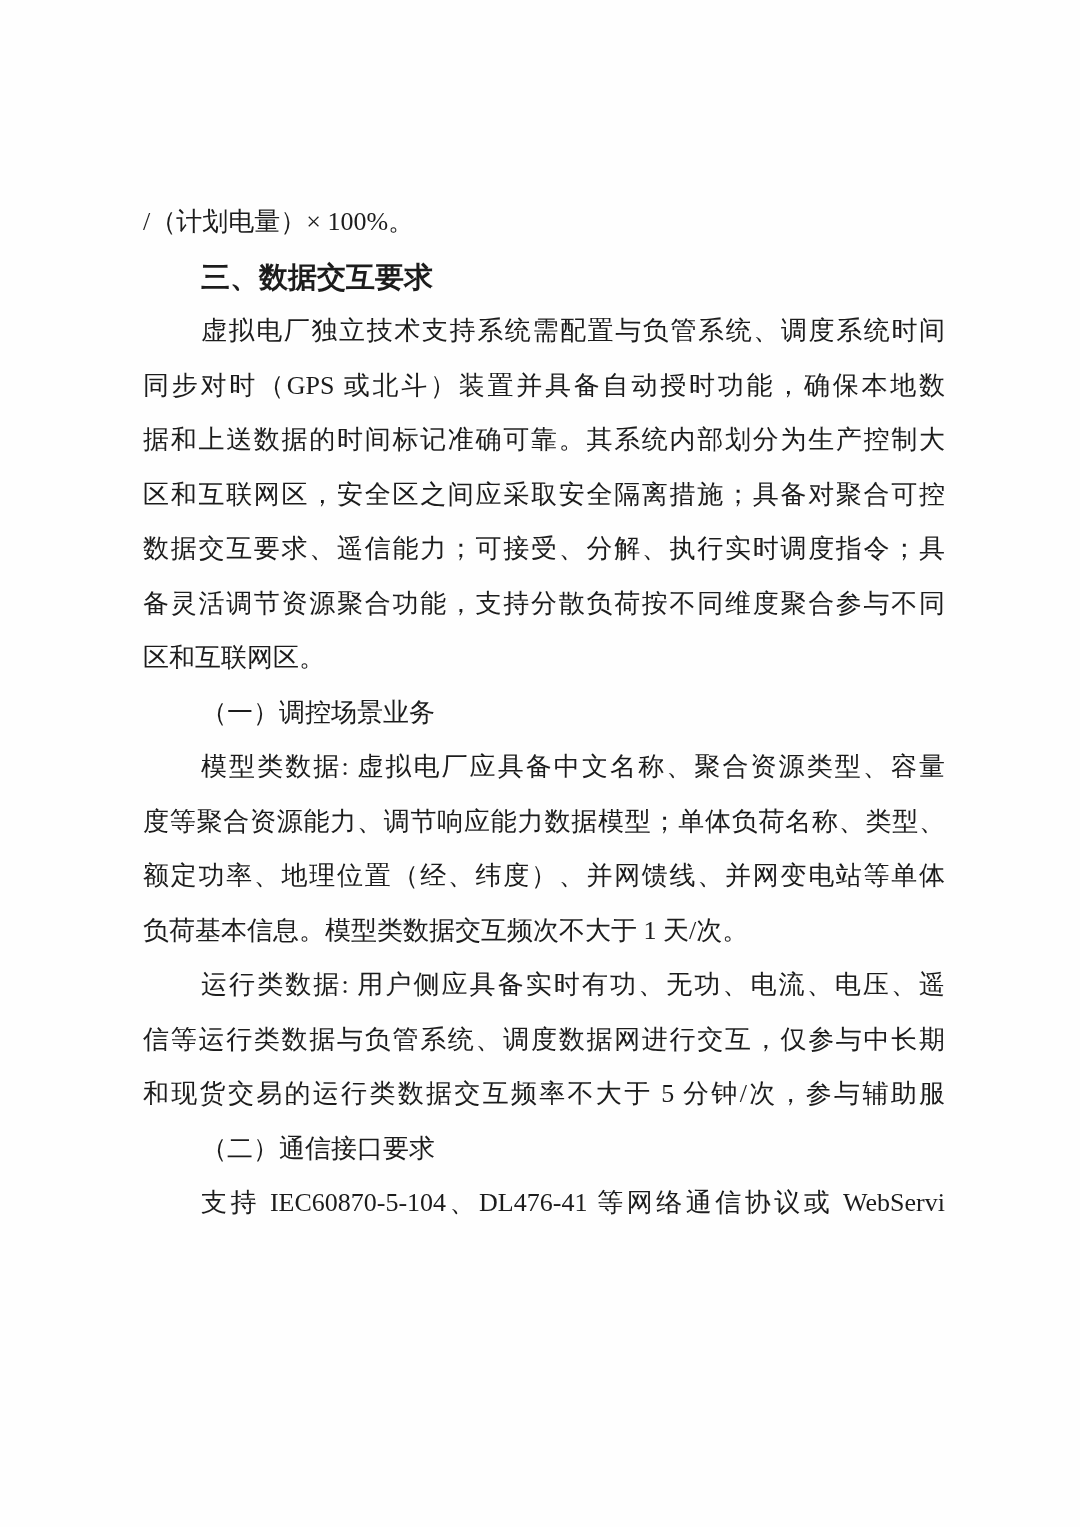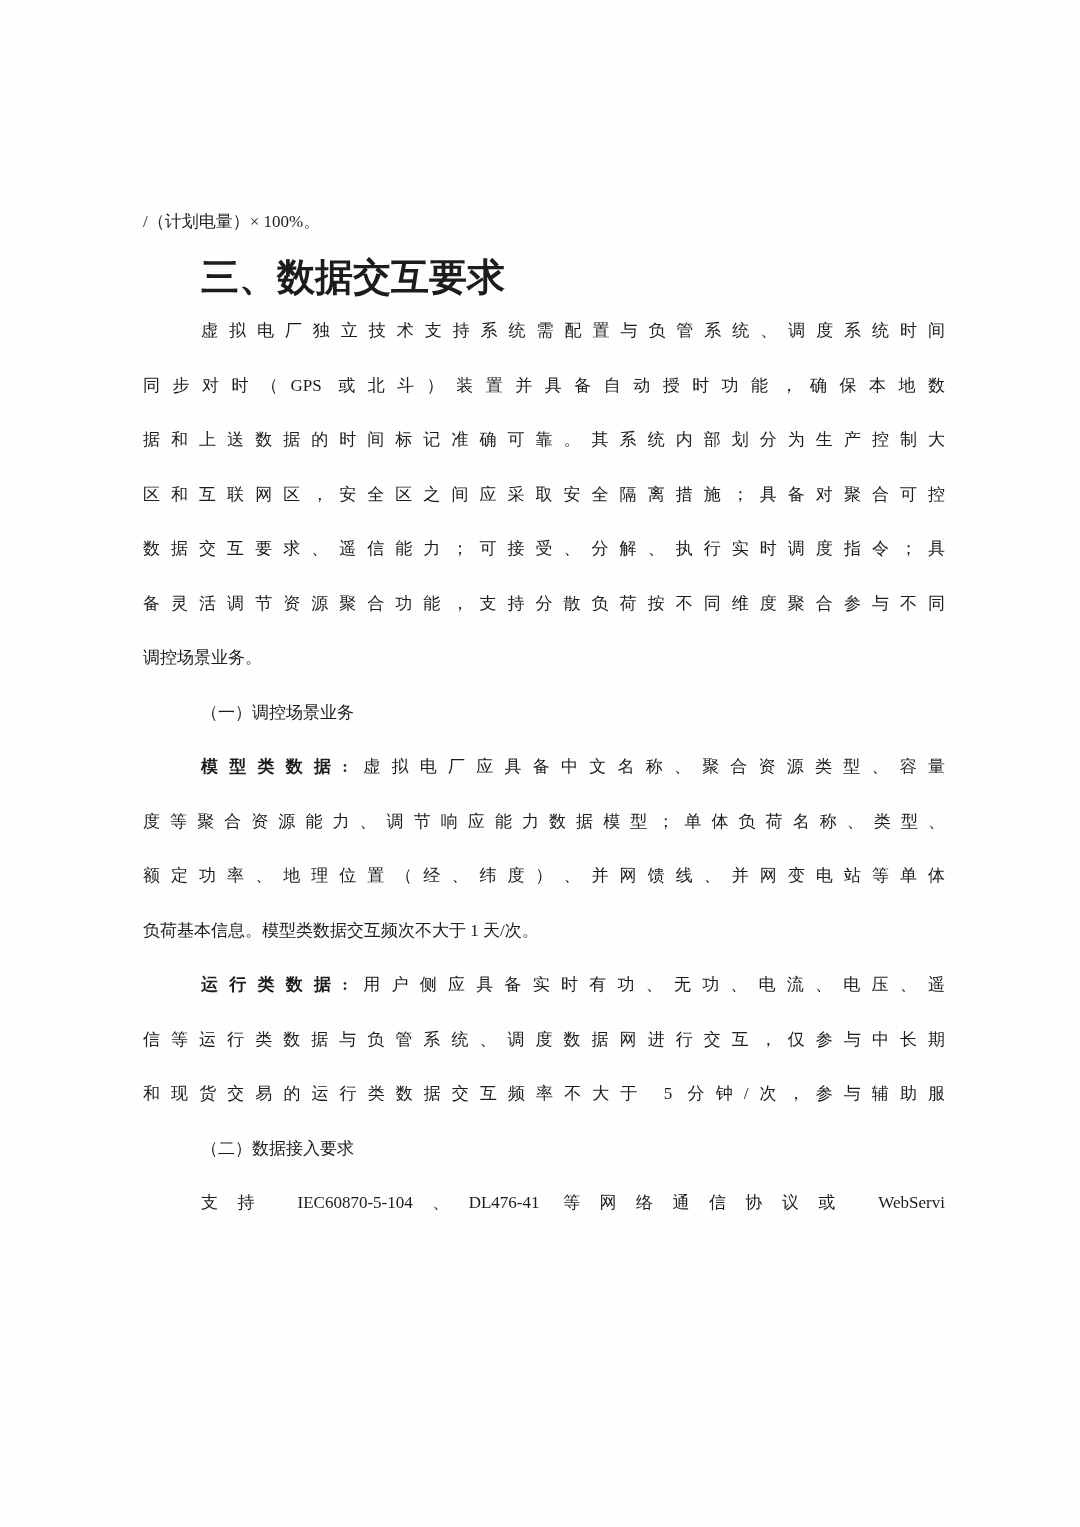--- a/index.html
+++ b/index.html
@@ -16,68 +16,68 @@
     font-family: "Liberation Serif", "DejaVu Serif", serif;
   }
   .content {
     position: absolute;
     left: 143px;
     top: 195px;
     width: 802px;
     color: #1c1c1c;
   }
   .line {
-    font-size: 17px;
+    font-size: 26px;
     line-height: 54.5px;
     white-space: pre-wrap;
     text-align: left;
   }
   .j {
     text-align: justify;
     text-align-last: justify;
   }
   .indent {
     padding-left: 58px;
   }
   .heading {
     font-family: "Liberation Sans", "DejaVu Sans", sans-serif;
     font-weight: 700;
-    font-size: 38px;
+    font-size: 29px;
   }
   .lead {
-    font-weight: 700;
+    font-weight: 400;
   }
 </style>
 </head>
 <body>
 
 <div class="page">
   <div class="content">
 
     <div class="line">/（计划电量）× 100%。</div>
 
     <div class="line heading indent">三、数据交互要求</div>
 
     <div class="line j indent">虚拟电厂独立技术支持系统需配置与负管系统、调度系统时间</div>
     <div class="line j">同步对时（GPS 或北斗）装置并具备自动授时功能，确保本地数</div>
     <div class="line j">据和上送数据的时间标记准确可靠。其系统内部划分为生产控制大</div>
     <div class="line j">区和互联网区，安全区之间应采取安全隔离措施；具备对聚合可控</div>
     <div class="line j">数据交互要求、遥信能力；可接受、分解、执行实时调度指令；具</div>
     <div class="line j">备灵活调节资源聚合功能，支持分散负荷按不同维度聚合参与不同</div>
-    <div class="line">调控场景业务。</div>
+    <div class="line">区和互联网区。</div>
 
     <div class="line indent">（一）调控场景业务</div>
 
     <div class="line j indent"><span class="lead">模型类数据:</span><span> 虚拟电厂应具备中文名称、聚合资源类型、容量</span></div>
     <div class="line j">度等聚合资源能力、调节响应能力数据模型；单体负荷名称、类型、</div>
     <div class="line j">额定功率、地理位置（经、纬度）、并网馈线、并网变电站等单体</div>
     <div class="line">负荷基本信息。模型类数据交互频次不大于 1 天/次。</div>
 
     <div class="line j indent"><span class="lead">运行类数据:</span><span> 用户侧应具备实时有功、无功、电流、电压、遥</span></div>
     <div class="line j">信等运行类数据与负管系统、调度数据网进行交互，仅参与中长期</div>
     <div class="line j">和现货交易的运行类数据交互频率不大于 5 分钟/次，参与辅助服</div>
 
-    <div class="line indent">（二）数据接入要求</div>
+    <div class="line indent">（二）通信接口要求</div>
 
     <div class="line j indent">支持 IEC60870-5-104、DL476-41 等网络通信协议或 WebServi</div>
 
   </div>
 </div>
 
 </body></html>

